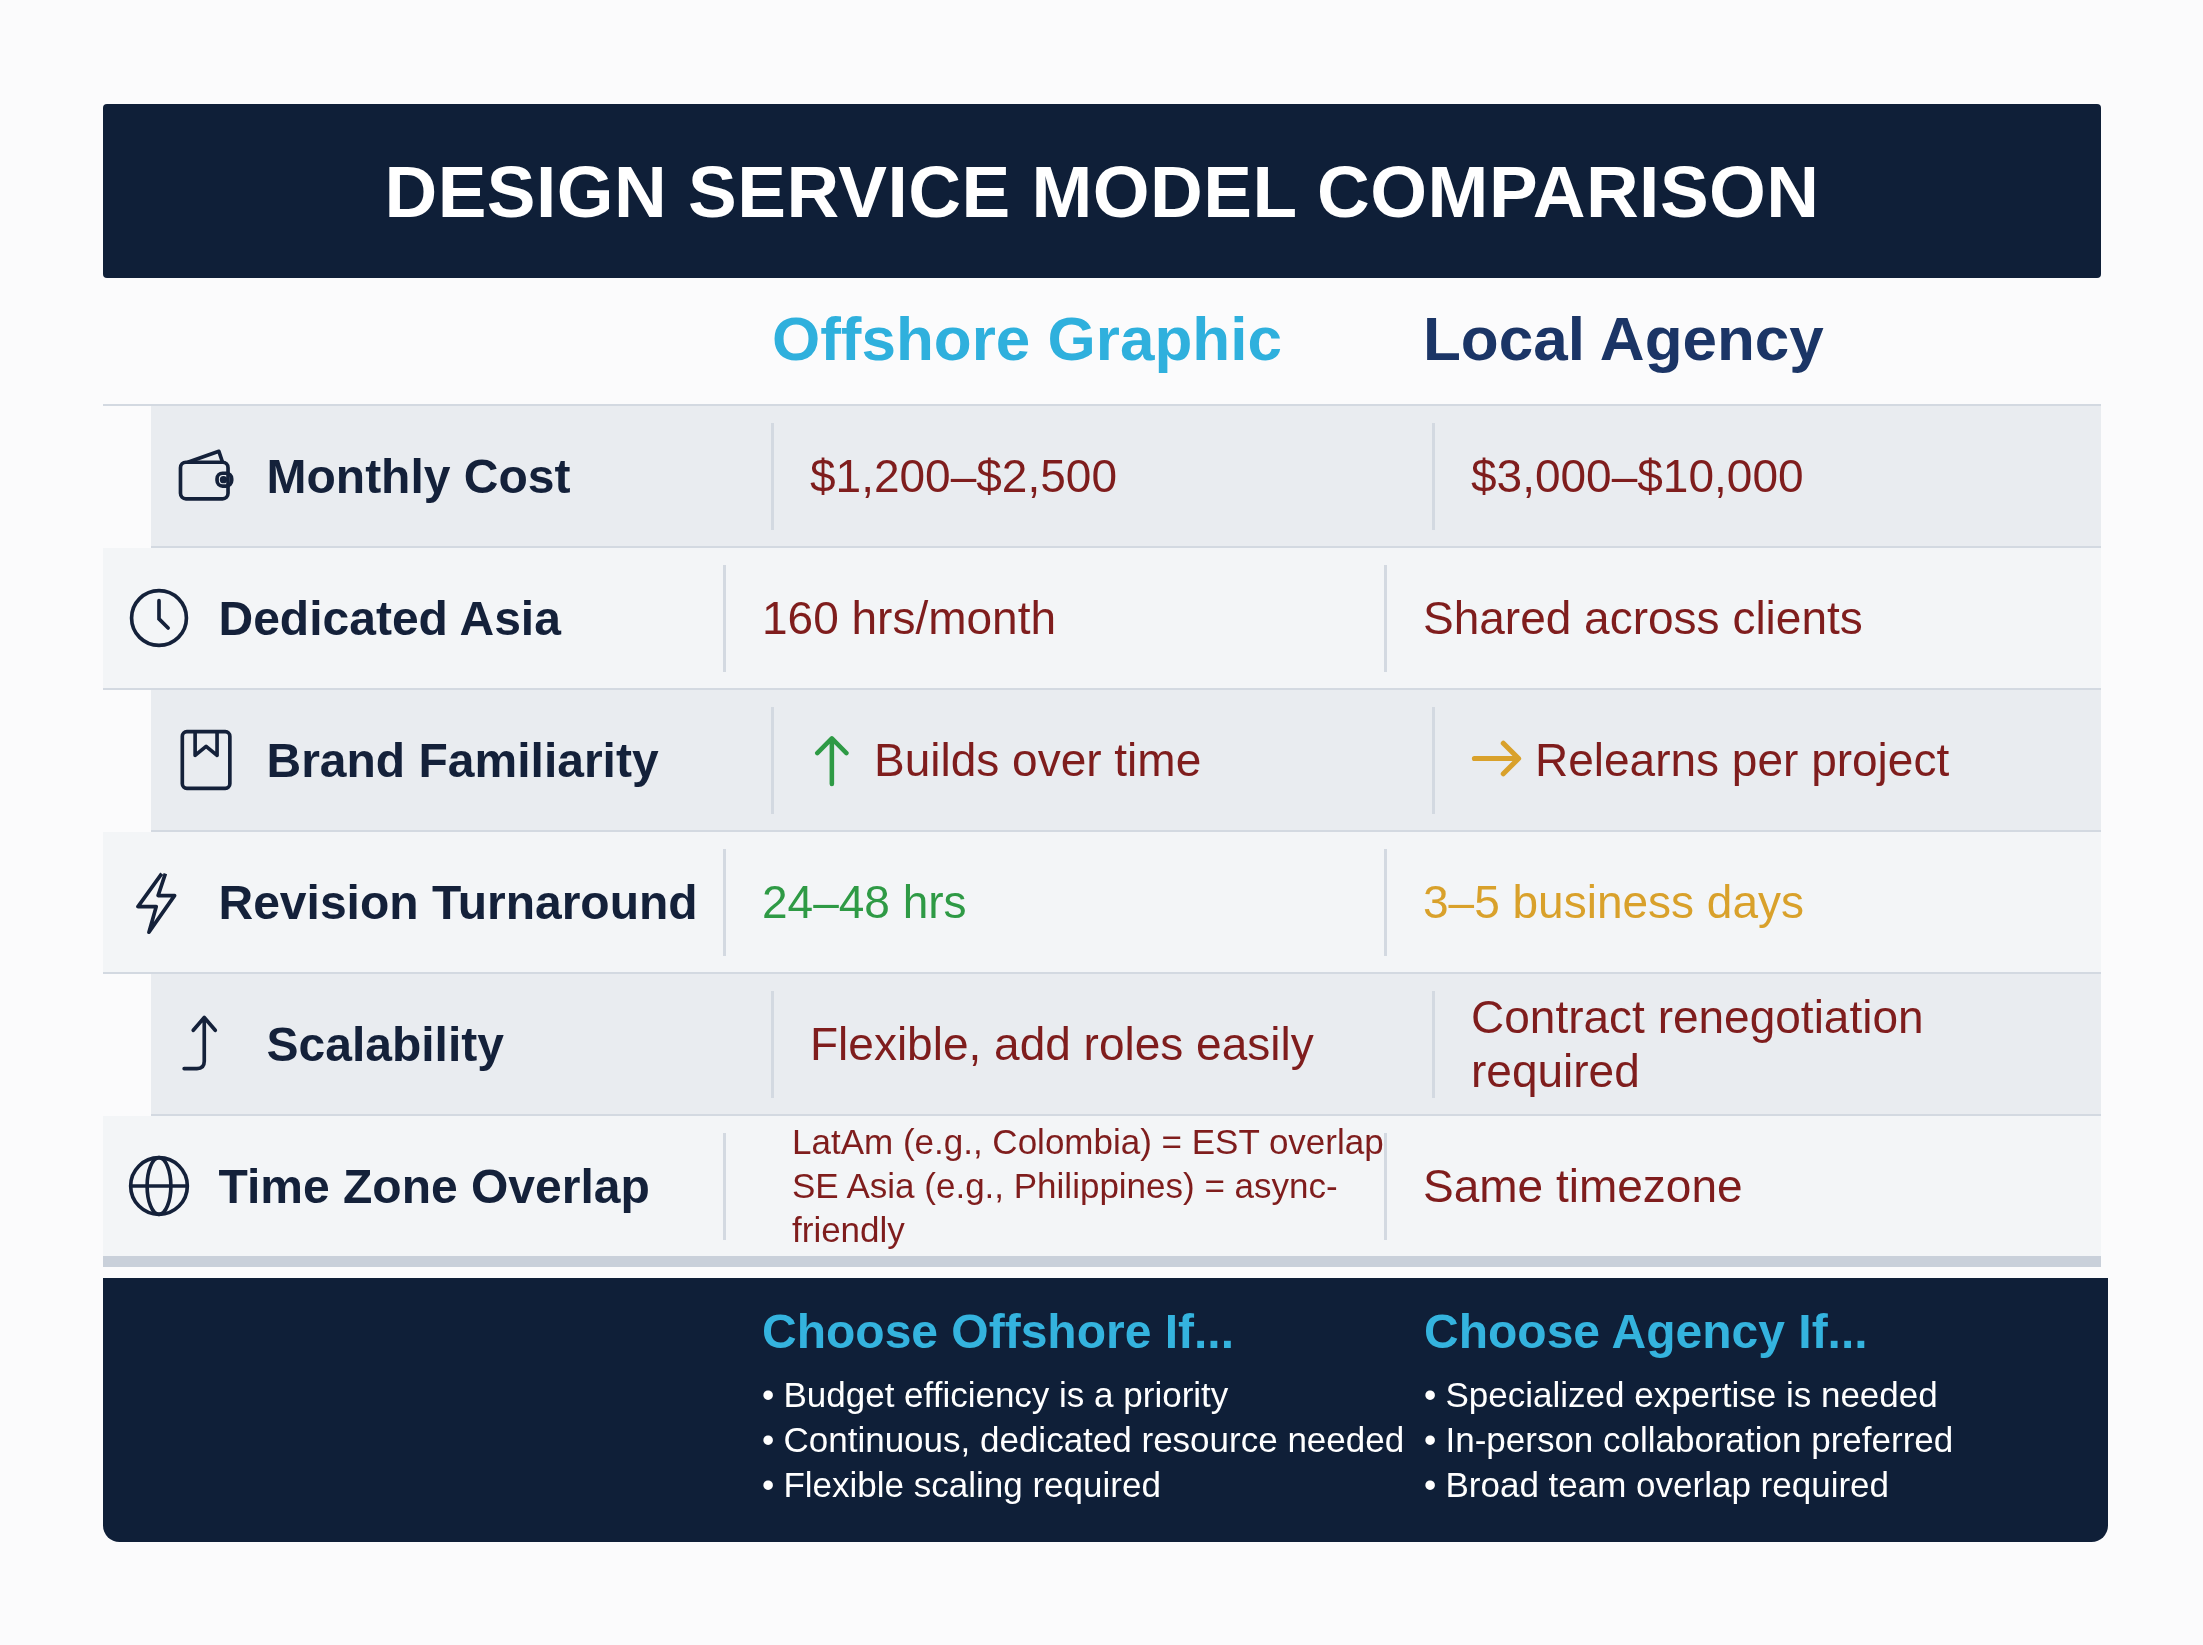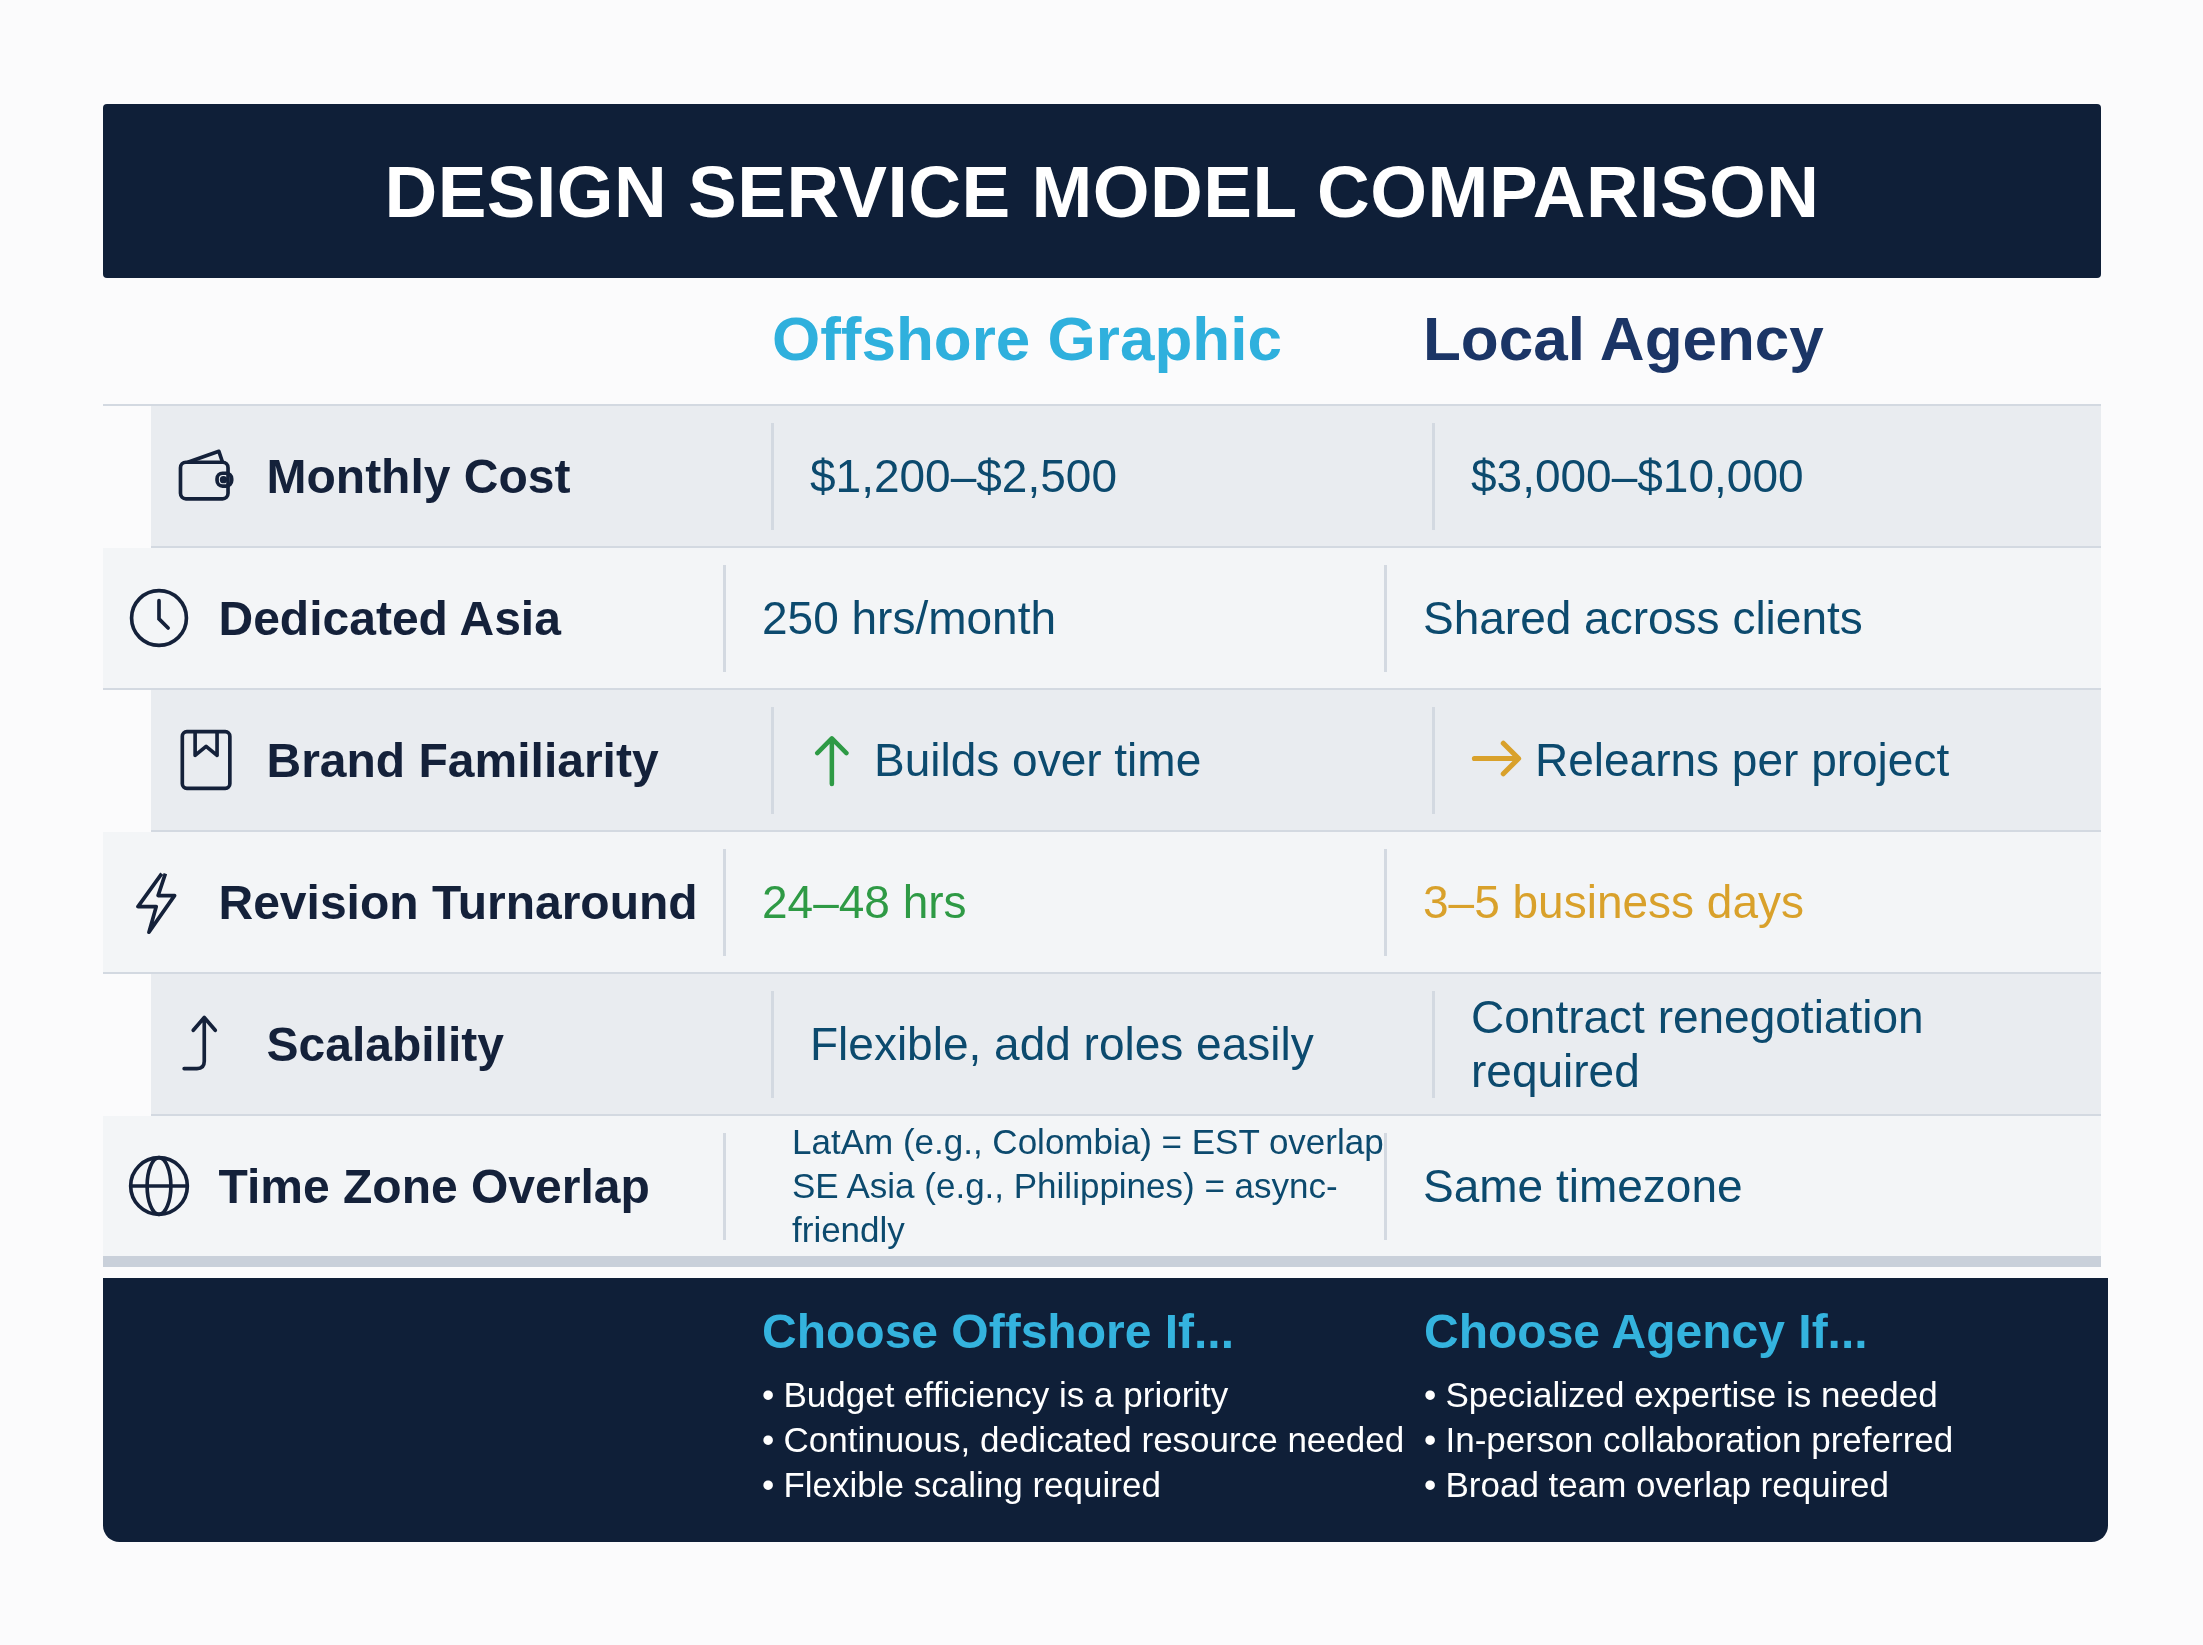--- a/index.html
+++ b/index.html
@@ -36,21 +36,21 @@
   .cell { display:flex; align-items:center; position:relative; }
   .cell.label { width:620px; padding-left:24px; box-sizing:border-box; }
   .cell.off { width:661px; padding-left:39px; box-sizing:border-box; }
   .cell.agn { flex:1; padding-left:39px; box-sizing:border-box; }
   .cell.off::before, .cell.agn::before {
     content:""; position:absolute; left:0; top:16.5px; bottom:16.5px; width:2.8px; background:#d3d9e1;
   }
   .icon { width:64px; height:64px; margin-right:27.5px; flex:none; }
   .icon svg { width:64px; height:64px; }
   .label-text { font-size:48px; font-weight:700; color:#14213a; }
-  .val { font-size:46px; color:#0c4a6e; }
+  .val { font-size:46px; color:#7f1d1d; }
   .val.green { color:#2e9a45; }
   .val.amber { color:#d9a12b; }
   .val.small { font-size:35px; line-height:44px;margin-left:30px; }
   .arrow { width:51px; height:55px; margin-right:13px; flex:none; }
   .footer {
     position:absolute; left:103px; top:1278px; width:1998px; height:264px;
     background:#0f1f38; border-radius:0 0 16.5px 16.5px;padding-left:7px;
   }
   .fcol { position:absolute; top:26px; }
   .fcol.off { left:659px; }
@@ -96,21 +96,21 @@
     <div class="cell label">
       <span class="icon">
         <svg viewBox="0 0 70 70" fill="none" stroke="#14213a" stroke-width="4" stroke-linecap="round">
           <circle cx="35" cy="35" r="30"></circle>
           <path d="M35 16 L35 36 L45 46"></path>
         </svg>
       </span>
       <span class="label-text">Dedicated Asia</span>
     </div>
     <div class="cell off">
-      <span class="val">250 hrs/month</span>
+      <span class="val">160 hrs/month</span>
     </div>
     <div class="cell agn">
       <span class="val">Shared across clients</span>
     </div>
   </div>
 
   <div class="row odd">
     <div class="cell label">
       <span class="icon">
         <svg viewBox="0 0 70 70" fill="none" stroke="#14213a" stroke-width="4" stroke-linejoin="round">

